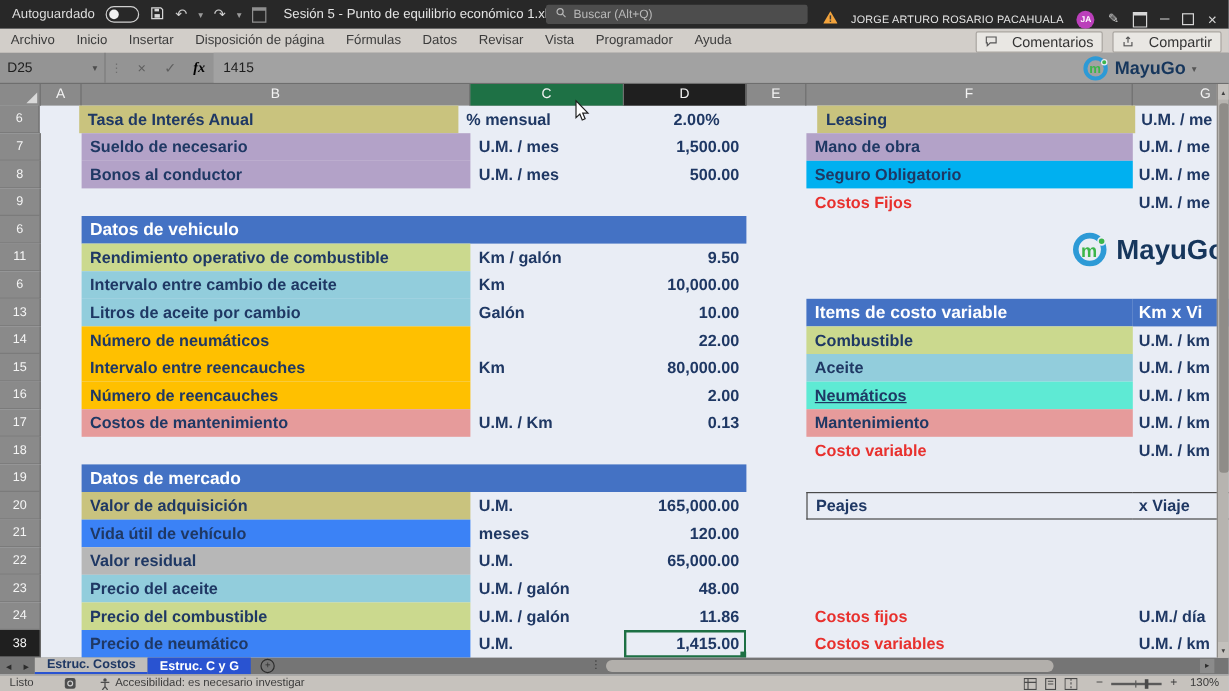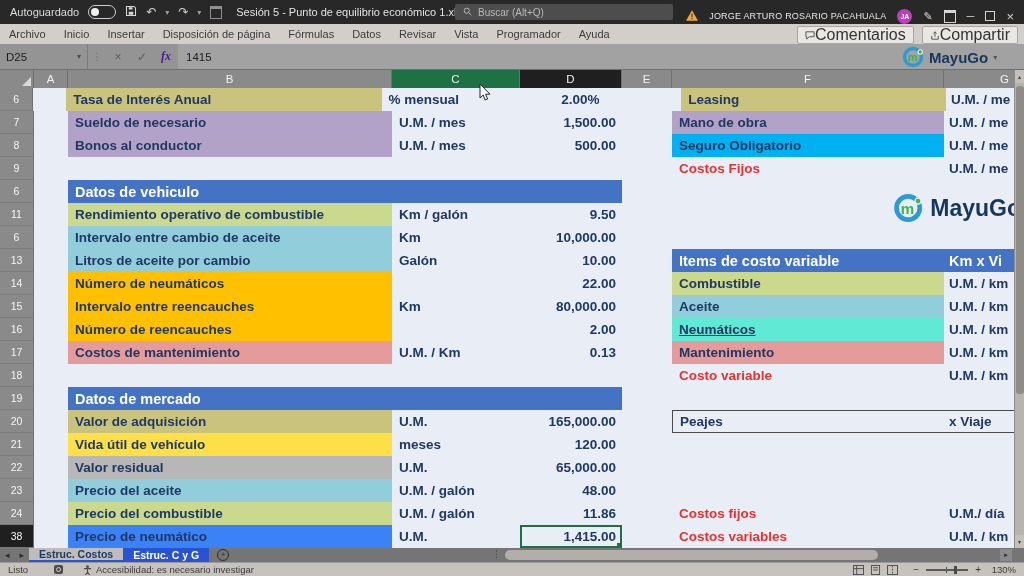--- a/index.html
+++ b/index.html
@@ -18,27 +18,27 @@
   .tb-right{position:absolute;right:0;top:0;height:32px;display:flex;align-items:center;gap:11px;padding-right:10px;}
   .username{font-size:9px;letter-spacing:.2px;color:#e6e6e6;white-space:nowrap;}
   .avatar{width:15px;height:15px;border-radius:50%;background:#bb3fbb;color:#fff;font-size:7px;font-weight:bold;display:flex;align-items:center;justify-content:center;}
   .winbtn{color:#d6d6d6;font-size:11px;line-height:1;}
   .restore-box{width:8px;height:8px;border:1px solid #d6d6d6;}
   .ribbon-disp{width:10px;height:9px;border:1px solid #d6d6d6;border-top-width:3px;}
   
   .ribbonrow{position:absolute;top:24px;left:0;width:1024px;height:20px;background:#d2cec9;border-bottom:1px solid #b3afa9;display:flex;align-items:center;font-size:11px;color:#3b3b3b;}
   .rtab{padding:0 9px;line-height:20px;white-space:nowrap;}
   .ribbon-btns{position:absolute;right:6px;top:2px;display:flex;gap:8px;}
-  .rbtn{height:16px;background:#e9e7e3;border:1px solid #a9a5a0;border-radius:2px;font-size:16px;color:#333;display:flex;align-items:center;gap:0;padding:0 7px;}
+  .rbtn{height:16px;background:#e9e7e3;border:1px solid #a9a5a0;border-radius:2px;font-size:12px;color:#333;display:flex;align-items:center;gap:12px;padding:0 7px;}
   
   .formulabar{position:absolute;top:44px;left:0;width:1024px;height:26px;background:#949494;display:flex;align-items:center;border-bottom:1px solid #6e6e6e;box-sizing:border-box;}
   .namebox{width:88px;height:100%;display:flex;align-items:center;justify-content:space-between;padding:8px 6px;box-sizing:border-box;border-right:1px solid #7c7c7c;color:#1d1d1d;font-size:11.5px;}
   .fb-sep{color:#6f6f6f;font-size:10px;padding:0 4px;}
   .fb-ic{width:24px;text-align:center;color:#5f5f5f;font-size:12px;}
-  .fb-fx{font-style:italic;font-weight:bold;color:#4c1d95;font-family:"Liberation Serif",serif;}
+  .fb-fx{font-style:italic;font-weight:bold;color:#000000;font-family:"Liberation Serif",serif;}
   .fb-field{flex:1;height:100%;background:#a2a2a2;display:flex;align-items:center;padding-left:8px;color:#1d1d1d;font-size:11.5px;}
   .logo-top{position:absolute;left:902px;top:45px;height:24px;display:flex;align-items:center;gap:5px;z-index:6;}
   .logo-top .brandname{color:#16365c;font-weight:bold;font-size:15px;}
   .logo-sheet{position:absolute;left:893px;top:184px;height:48px;display:flex;align-items:center;gap:7px;z-index:1;width:128px;overflow:hidden;}
   .logo-sheet .brandname{color:#16365c;font-weight:bold;font-size:23px;white-space:nowrap;}
   
   .colheaders{position:absolute;top:70px;left:0;width:1024px;height:18px;display:flex;background:#8a8a8a;}
   .corner{width:34px;height:18px;box-sizing:border-box;border-right:1px solid #6f6f6f;position:relative;background:#8a8a8a;}
   .corner::after{content:"";position:absolute;right:2px;bottom:2px;border-left:9px solid transparent;border-bottom:9px solid #d9d9d9;}
   .ch{height:18px;box-sizing:border-box;border-right:1px solid #6f6f6f;color:#f2f2f2;font-size:11.5px;display:flex;align-items:center;justify-content:center;}
@@ -357,21 +357,21 @@
         <div class="cell cb" style="background: rgb(201, 195, 126);">Valor de adquisición</div>
         <div class="cell cc">U.M.</div>
         <div class="cell cd">165,000.00</div>
         <div class="cell ce"></div>
         <div class="cell cf fborder">Peajes</div>
         <div class="cell cg gborder">x Viaje</div>
       </div>
       <div class="row">
         <div class="rh">21</div>
         <div class="cell ca"></div>
-        <div class="cell cb" style="background: #fde047;">Vida útil de vehículo</div>
+        <div class="cell cb" style="background: #3b82f6;">Vida útil de vehículo</div>
         <div class="cell cc">meses</div>
         <div class="cell cd">120.00</div>
         <div class="cell ce"></div>
         <div class="cell cf"></div>
         <div class="cell cg"></div>
       </div>
       <div class="row">
         <div class="rh">22</div>
         <div class="cell ca"></div>
         <div class="cell cb" style="background: rgb(183, 183, 183);">Valor residual</div>

